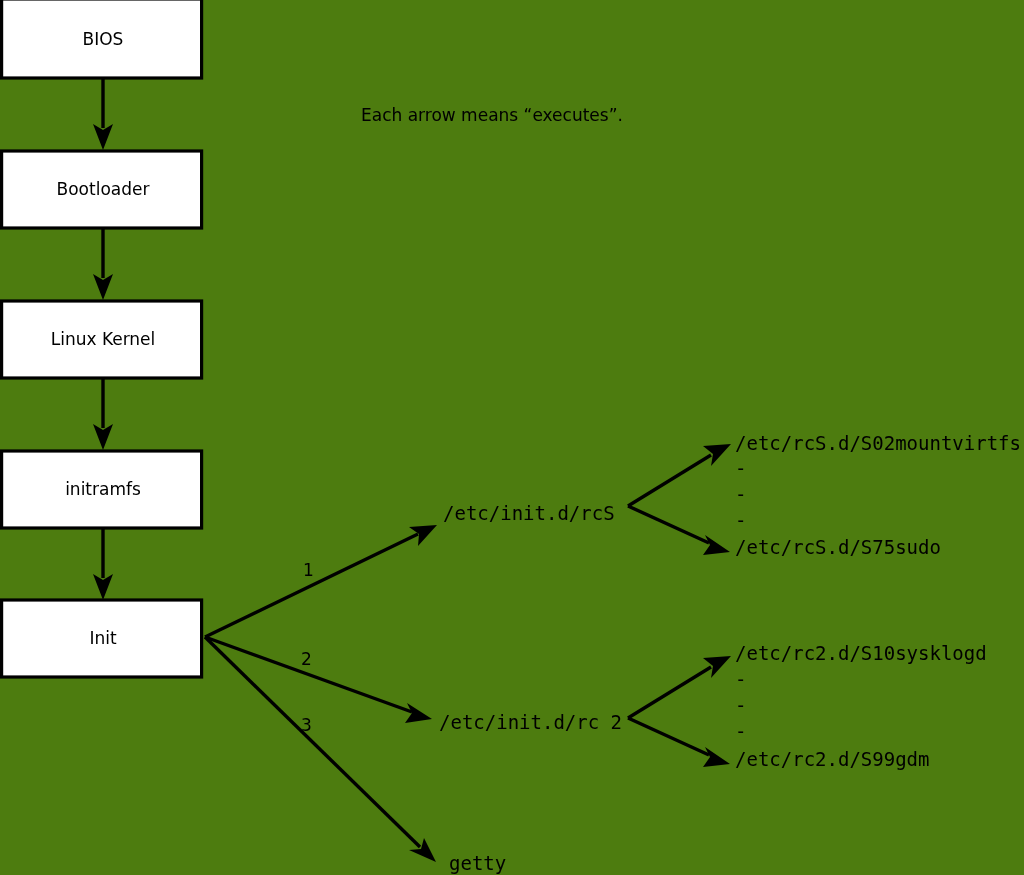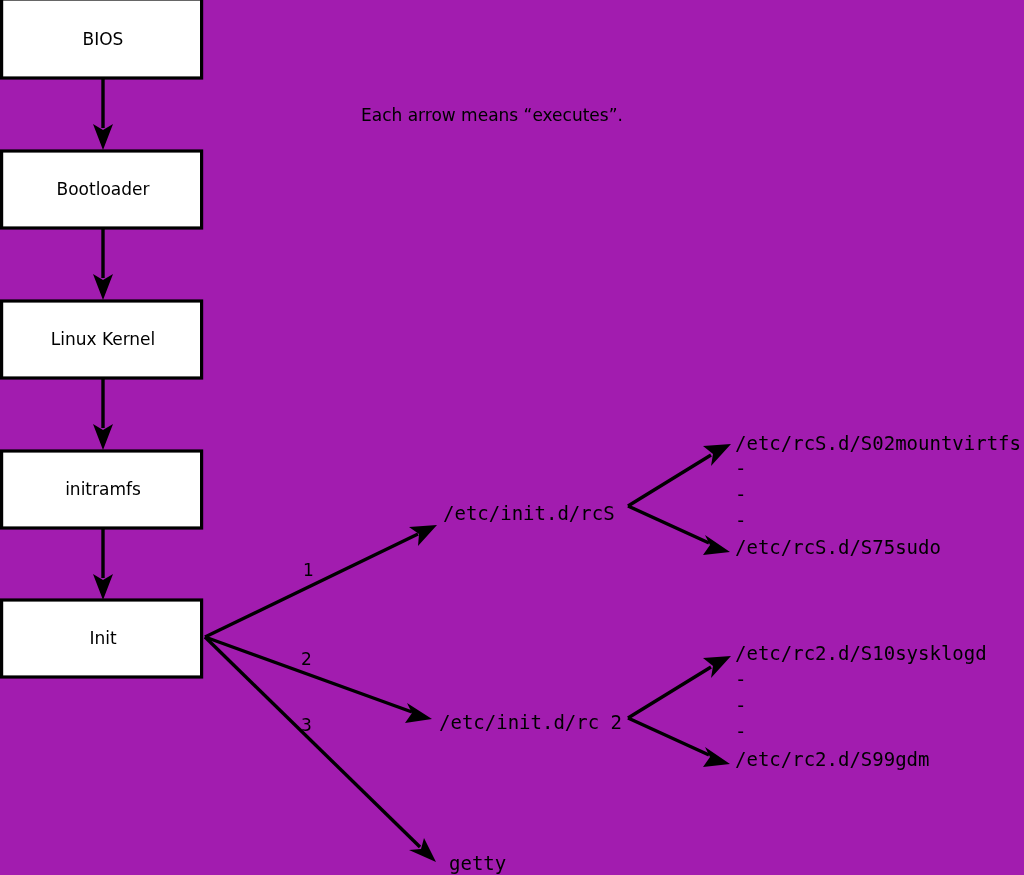--- a/index.html
+++ b/index.html
@@ -11,21 +11,21 @@
   body {
     width: 1024px;
     height: 875px;
     overflow: hidden;
     font-family: "Liberation Sans", sans-serif;
   }
   #diagram-root {
     position: relative;
     width: 1024px;
     height: 875px;
-    background: #a21caf;
+    background: #4d7c0f;
   }
   #diagram-svg {
     position: absolute;
     top: 0;
     left: 0;
     width: 1024px;
     height: 875px;
     display: block;
   }
   .box-label {

